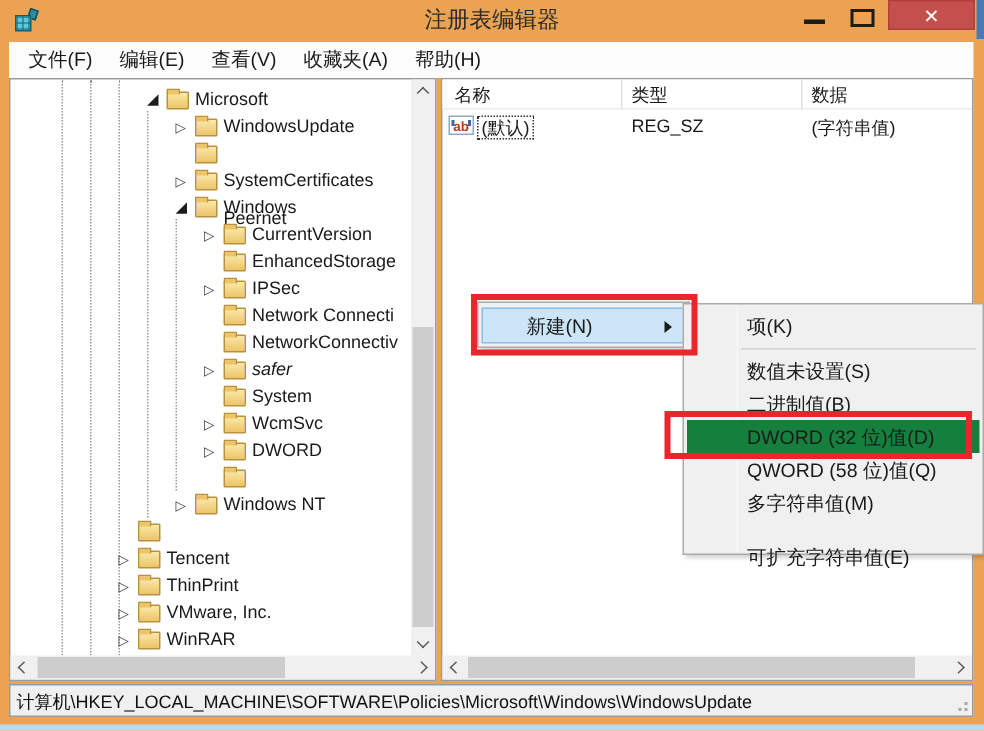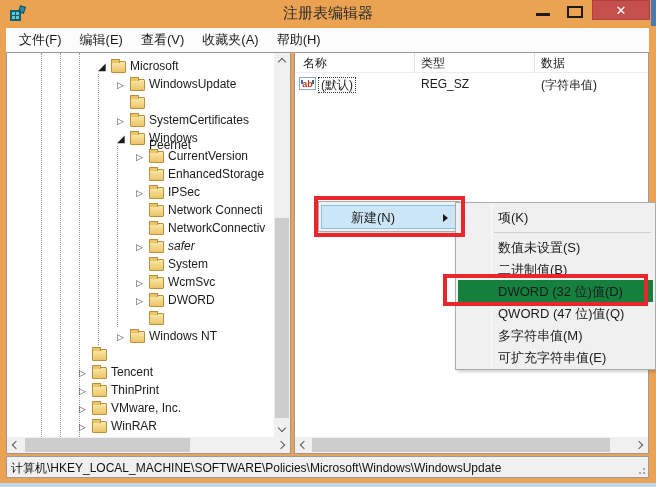--- a/index.html
+++ b/index.html
@@ -300,26 +300,26 @@
         <div class="sub-item" style="top: 33px;">
           <span class="lbl">数值未设置(S)</span>
         </div>
         <div class="sub-item" style="top: 55px;">
           <span class="lbl">二进制值(B)</span>
         </div>
         <div class="sub-item highlighted" style="top: 77px;">
           <span class="lbl">DWORD (32 位)值(D)</span>
         </div>
         <div class="sub-item" style="top: 99px;">
-          <span class="lbl">QWORD (47 位)值(Q)</span>
+          <span class="lbl">QWORD (58 位)值(Q)</span>
         </div>
         <div class="sub-item" style="top: 121px;">
           <span class="lbl">多字符串值(M)</span>
         </div>
-        <div class="sub-item" style="top: 143px;">
+        <div class="sub-item" style="top: 157px;">
           <span class="lbl">可扩充字符串值(E)</span>
         </div>
       </div>
   </div>
 
   <div class="annotation-box anno-new" style="border-color: rgb(232, 38, 44);"></div>
   <div class="annotation-box anno-dword" style="border-color: rgb(232, 38, 44);"></div>
 
   <div class="desktop-topright"></div>
   <div class="desktop-bottom"></div>

